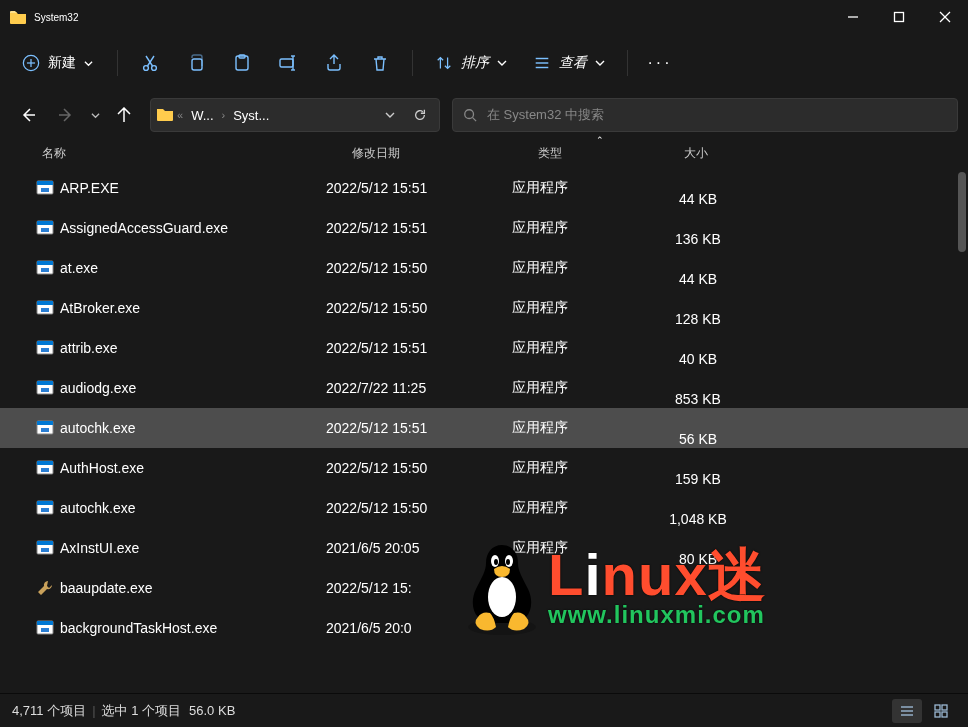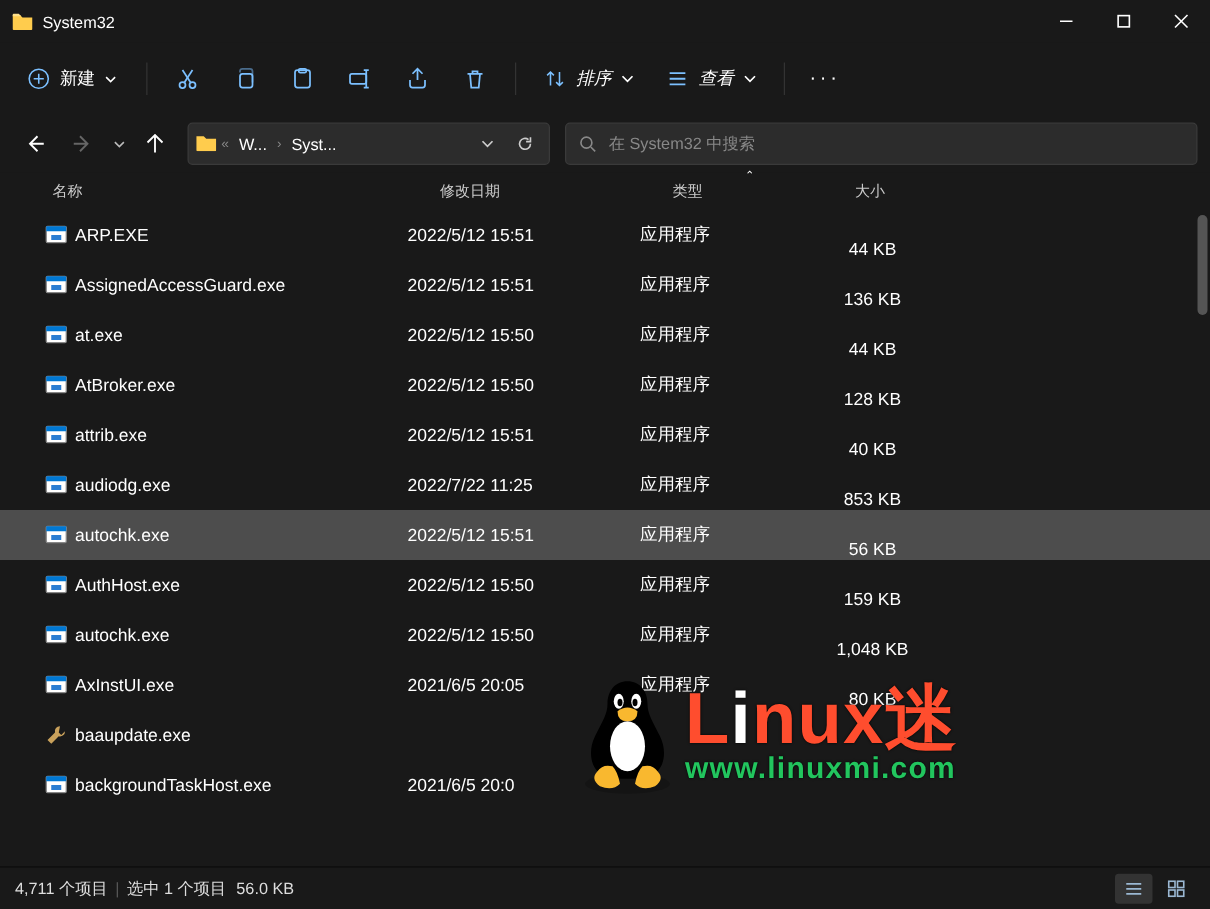--- a/index.html
+++ b/index.html
@@ -3,21 +3,21 @@
 <meta charset="utf-8">
 <style>
 * { margin: 0; padding: 0; box-sizing: border-box; font-family: "Segoe UI", "Microsoft YaHei", sans-serif; -webkit-font-smoothing: antialiased; }
 html, body { width: 968px; height: 727px; background: #202020; color: #ffffff; overflow: hidden; }
 
 .window { width: 100%; height: 100%; display: flex; flex-direction: column; background: #191919; }
 
 
 .title-bar { height: 34px; display: flex; align-items: center; padding-left: 10px; background: #191919; }
 .title-bar .folder-ico { width: 16px; height: 14px; margin-right: 8px; }
-.title-bar .title { font-size: 13px; color: #ffffff; }
+.title-bar .title { font-size: 10px; color: #ffffff; }
 .title-bar .spacer { flex: 1; }
 .win-btns { display: flex; height: 34px; }
 .win-btn { width: 46px; height: 34px; display: flex; align-items: center; justify-content: center; color: #ffffff; }
 .win-btn svg { width: 12px; height: 12px; }
 
 
 .toolbar { height: 58px; display: flex; align-items: center; padding: 0 10px; gap: 6px; background: #191919; }
 .new-btn { display: flex; align-items: center; gap: 8px; padding: 6px 12px; border-radius: 4px; color: #7cc0ff; font-size: 14px; }
 .new-btn svg { width: 18px; height: 18px; }
 .tool-btn { width: 40px; height: 40px; display: flex; align-items: center; justify-content: center; border-radius: 4px; color: #7cc0ff; }
@@ -435,20 +435,21 @@
       </div>
       <div class="file-row">
         <div class="cell-name">
           <span class="file-ico">
             <svg class="wrench-ico" viewBox="0 0 18 18">
               <path d="M12 2 a4 4 0 0 0 -4 5 l-6 6 l3 3 l6 -6 a4 4 0 0 0 5 -4 l-3 3 l-2 -2 z"></path>
             </svg>
           </span>
           <span>baaupdate.exe</span>
         </div>
+        <div class="cell-date">2022/5/12 15:</div>
         <div class="cell-type"></div>
         <div class="cell-size"></div>
       </div>
       <div class="file-row">
         <div class="cell-name">
           <span class="file-ico">
             <svg class="app-ico" viewBox="0 0 18 18">
               <rect class="frame" x="1" y="2" width="16" height="13" rx="1"></rect>
               <rect class="hdr" x="1" y="2" width="16" height="4"></rect>
               <rect x="5" y="9" width="8" height="4" fill="#2a7ed3"></rect>

